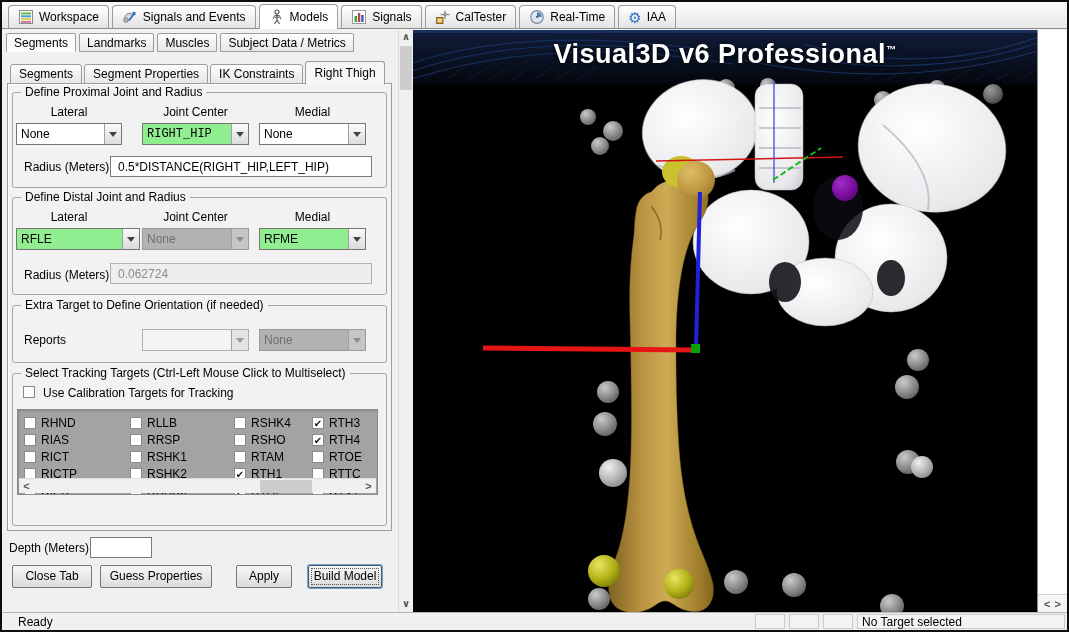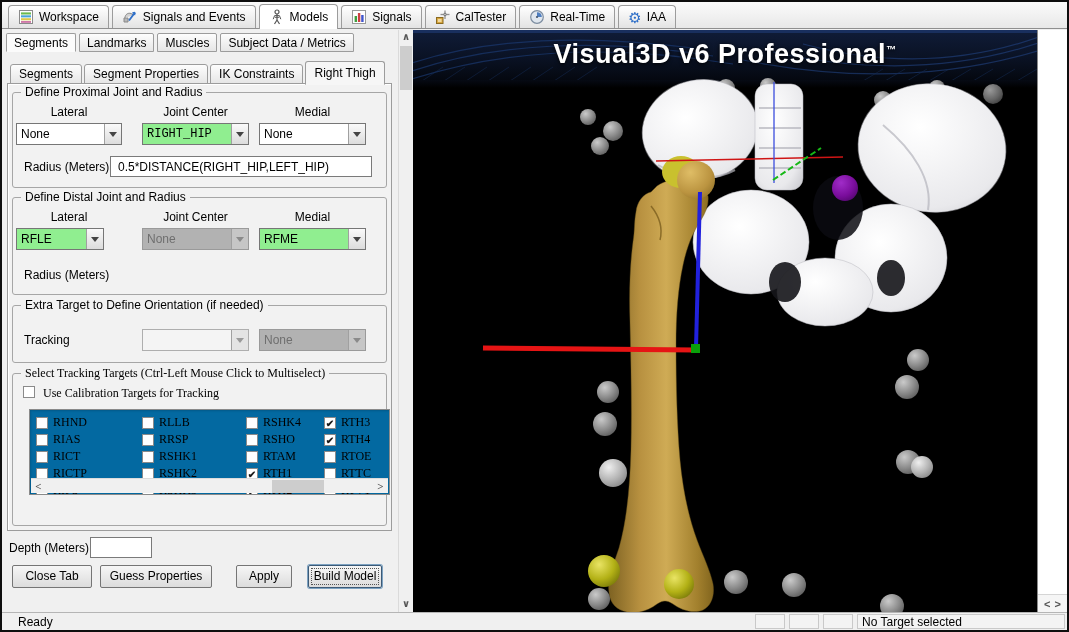--- a/index.html
+++ b/index.html
@@ -63,22 +63,22 @@
   .combo.dis-light .cbtn { background:#e4e4e4; } .combo.dis-light .arr { border-top-color:#9a9a9a; }
 
   .tbox { position:absolute; height:21px; border:1px solid #7a7a7a; background:#fff; padding:0 7px;
     font-family:"Liberation Sans","DejaVu Sans",sans-serif; font-size:12px; }
   .tbox.dis { background:#eeeeee; color:#8c8c8c; border-color:#b2b2b2; }
 
   .cb { display:inline-block; width:12px; height:12px; border:1px solid #8a8a8a; background:#fff;
     vertical-align:-2px; text-align:center; line-height:11px; font-size:10px; color:#1a1a1a; }
   .cb.checked::after { content:"\2714"; font-weight:bold; }
 
-  .tracklist { position:absolute; left:16px; top:35px; width:361px; height:86px;
-    background:#0369a1; border:1px solid #8a8a8a; box-shadow:inset 1px 1px 2px rgba(0,0,0,.15); overflow:hidden; }
+  .tracklist { position:absolute; left:4px; top:35px; width:361px; height:86px;
+    background:#a3a3a3; border:1px solid #8a8a8a; box-shadow:inset 1px 1px 2px rgba(0,0,0,.15); overflow:hidden; }
   .tcol { position:absolute; top:0; }
   .trow { height:17px; display:flex; align-items:center; gap:5px; white-space:nowrap; }
   .hscroll { position:absolute; left:1px; right:1px; bottom:1px; height:15px; background:#f0f0f0;
     border-top:1px solid #dcdcdc; }
   .hscroll .sarr { position:absolute; top:0; width:15px; height:15px; text-align:center; line-height:14px;
     color:#555; font-size:11px; font-weight:bold; }
   .hscroll .thumb { position:absolute; top:1px; height:13px; background:#cdcdcd; }
   .vscroll { position:absolute; left:398px; top:30px; width:14px; height:582px; background:#f0f0f0;
     border-left:1px solid #dadada; }
   .vscroll .sarr { position:absolute; left:0; width:14px; height:15px; text-align:center; line-height:14px;
@@ -234,59 +234,60 @@
       </div>
       <span class="flbl" style="left:11px; top:67px;">Radius (Meters)</span>
       <input class="tbox" style="left: 97px; top: 63px; width: 262px;" value="0.5*DISTANCE(RIGHT_HIP,LEFT_HIP)">
     </div>
 
     <div class="grp" style="left:10px; top:167px; width:375px; height:98px;">
       <span class="legend">Define Distal Joint and Radius</span>
       <span class="flbl c" style="left:3px; top:12px; width:106px;">Lateral</span>
       <span class="flbl c" style="left:129px; top:12px; width:107px;">Joint Center</span>
       <span class="flbl c" style="left:246px; top:12px; width:107px;">Medial</span>
-      <div class="combo green" style="left:3px; top:30px; width:88px;justify-content:space-between;">
+      <div class="combo green" style="left:3px; top:30px; width:124px;justify-content:space-between;">
         <span class="val">RFLE</span>
         <span class="cbtn">
             <span class="arr"></span>
           </span>
       </div>
       <div class="combo dis-dark" style="left:129px; top:30px; width:107px;">
         <span class="val">None</span>
         <span class="cbtn">
             <span class="arr"></span>
           </span>
       </div>
       <div class="combo green" style="left:246px; top:30px; width:107px;">
         <span class="val">RFME</span>
         <span class="cbtn">
             <span class="arr"></span>
           </span>
       </div>
       <span class="flbl" style="left:11px; top:70px;">Radius (Meters)</span>
+      <input class="tbox dis" style="left: 97px; top: 65px; width: 262px;" value="0.062724">
     </div>
 
     <div class="grp" style="left:10px; top:275px; width:375px; height:58px;">
       <span class="legend">Extra Target to Define Orientation (if needed)</span>
-      <span class="flbl" style="left:11px; top:27px;">Tracking</span>
+      <span class="flbl" style="left:11px; top:27px;">Reports</span>
       <div class="combo dis-light" style="left:129px; top:23px; width:107px;">
         <span class="val"></span>
         <span class="cbtn">
             <span class="arr"></span>
           </span>
       </div>
       <div class="combo dis-dark" style="left:246px; top:23px; width:107px;">
         <span class="val">None</span>
         <span class="cbtn">
             <span class="arr"></span>
           </span>
       </div>
     </div>
 
-    <div class="grp" style="left:10px; top:343px; width:375px; height:153px;font-family:Liberation Serif, serif;">
+    <div class="grp" style="left:10px; top:343px; width:375px; height:153px;">
       <span class="legend">Select Tracking Targets (Ctrl-Left Mouse Click to Multiselect)</span>
       <span class="cb" style="position:absolute; left:10px; top:12px;"></span>
       <span class="flbl" style="left:30px; top:12px;">Use Calibration Targets for Tracking</span>
 
       <div class="tracklist">
         <div class="tcol" style="left:6px; top:4px;">
           <div class="trow">
               <span class="cb"></span>
               <span>RHND</span>
             </div>

